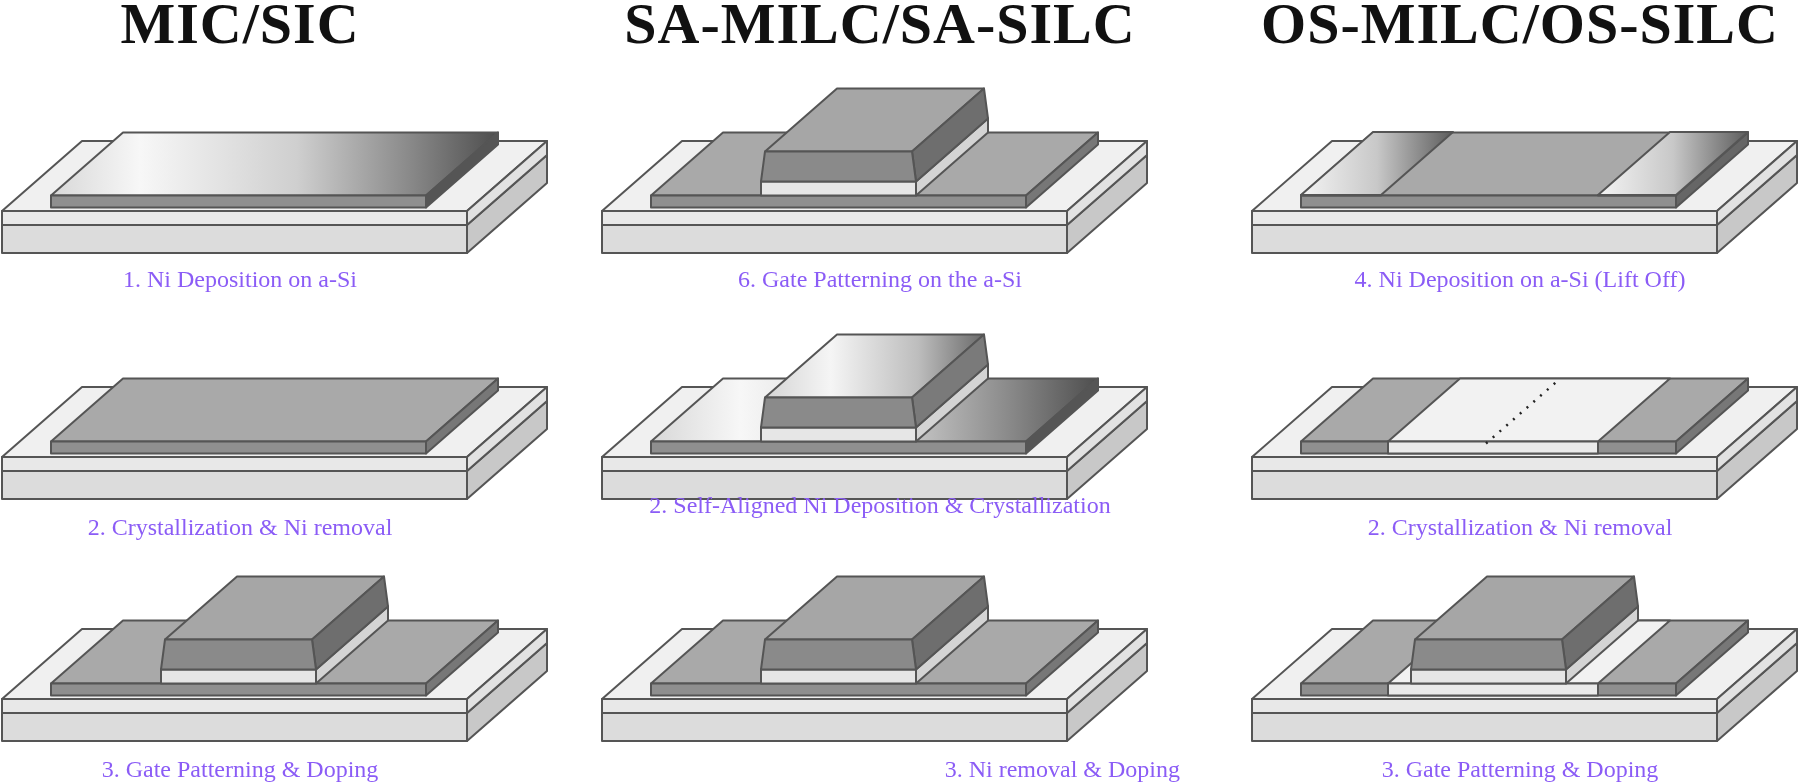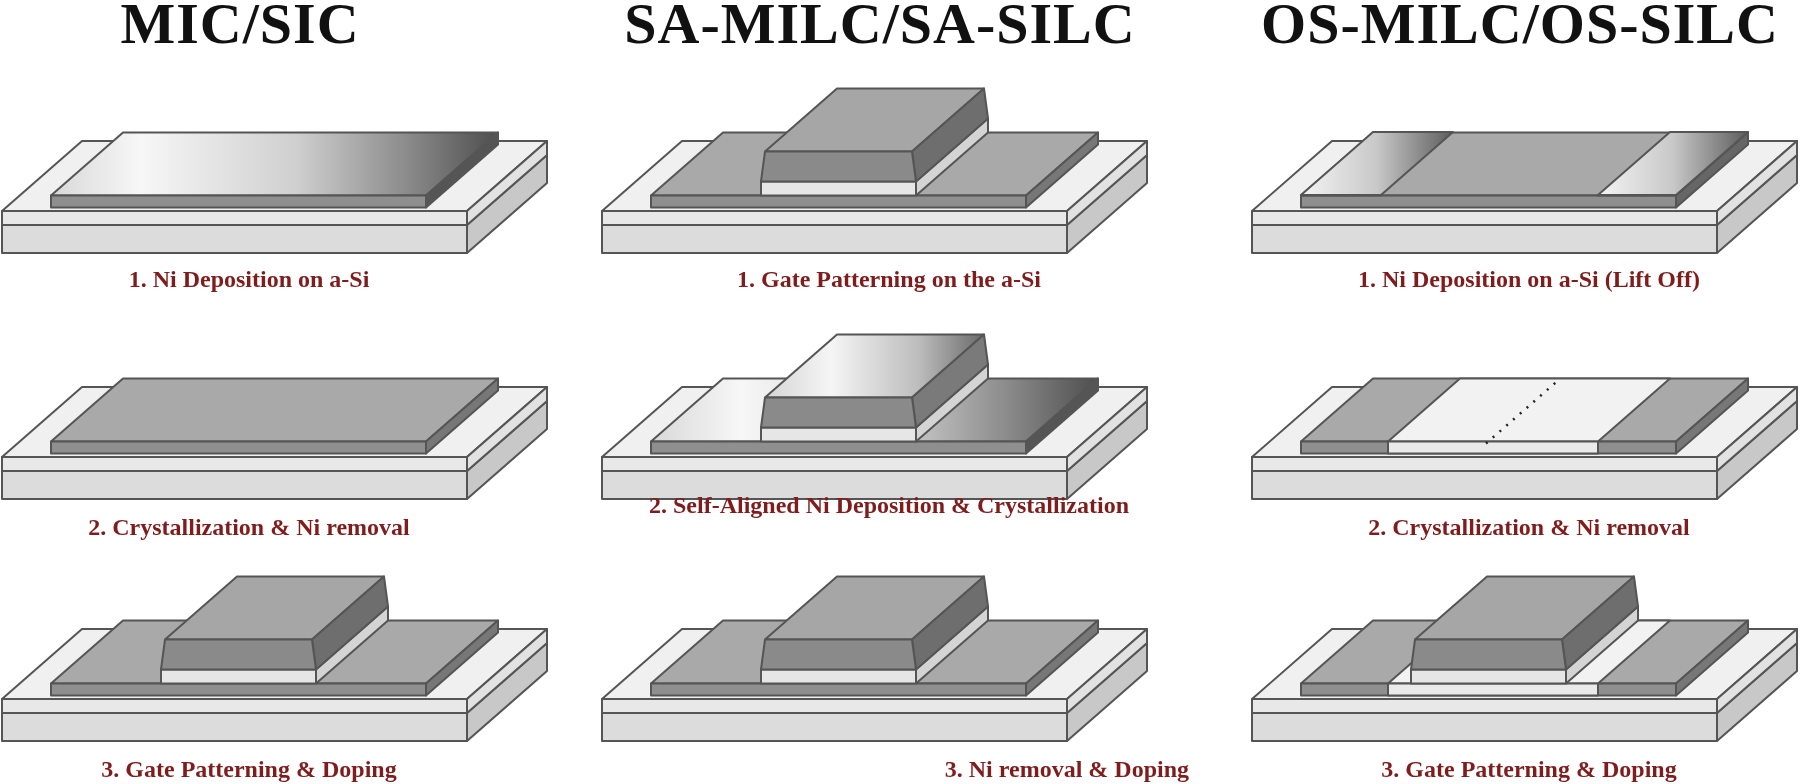--- a/index.html
+++ b/index.html
@@ -1,18 +1,18 @@
 <!DOCTYPE html>
 <html><head>
 <meta charset="utf-8">
 <style>
   html,body{margin:0;padding:0;background:#ffffff;}
   body{width:1800px;height:784px;position:relative;overflow:hidden;font-family:"Liberation Serif","DejaVu Serif",serif;}
   .col-title{position:absolute;top:-6px;font-weight:bold;font-size:58px;line-height:60px;color:#111;text-align:center;letter-spacing:1px;}
-  .caption{position:absolute;font-weight:bold;font-size:24px;line-height:26px;color:#7f1d1d;text-align:center;white-space:nowrap;padding-left:9px;}
+  .caption{position:absolute;font-weight:normal;font-size:24px;line-height:26px;color:#8b5cf6;text-align:center;white-space:nowrap;}
   svg#diagram{position:absolute;left:0;top:0;}
 </style>
 </head>
 <body>
 
 <div>
   <div class="col-title" style="left:20px;width:440px;">MIC/SIC</div>
   <div class="col-title" style="left:600px;width:560px;">SA-MILC/SA-SILC</div>
   <div class="col-title" style="left:1240px;width:560px;">OS-MILC/OS-SILC</div>
 
@@ -176,20 +176,20 @@
           <polygon points="1411,669.5 1566,669.5 1562,639.5 1415,639.5" fill="#8a8a8a" stroke="#555555" stroke-width="2" stroke-linejoin="round"></polygon>
         </g>
         <line x1="1486" y1="443.5" x2="1558" y2="380.5" stroke="#222" stroke-width="2.5" stroke-dasharray="2,7"></line>
       </g>
   </svg>
 
   <div class="caption" style="left:0px;width:480px;top:266px;">1. Ni Deposition on a-Si</div>
   <div class="caption" style="left:0px;width:480px;top:514px;">2. Crystallization &amp; Ni removal</div>
   <div class="caption" style="left:0px;width:480px;top:756px;">3. Gate Patterning &amp; Doping</div>
 
-  <div class="caption" style="left:580px;width:600px;top:266px;">1. Gate Patterning on the a-Si</div>
+  <div class="caption" style="left:580px;width:600px;top:266px;">6. Gate Patterning on the a-Si</div>
   <div class="caption" style="left:560px;width:640px;top:492px;">2. Self-Aligned Ni Deposition &amp; Crystallization</div>
   <div class="caption" style="left:580px;width:600px;top:756px;text-align:right;">3. Ni removal &amp; Doping</div>
 
-  <div class="caption" style="left:1240px;width:560px;top:266px;">1. Ni Deposition on a-Si (Lift Off)</div>
+  <div class="caption" style="left:1240px;width:560px;top:266px;">4. Ni Deposition on a-Si (Lift Off)</div>
   <div class="caption" style="left:1240px;width:560px;top:514px;">2. Crystallization &amp; Ni removal</div>
   <div class="caption" style="left:1240px;width:560px;top:756px;">3. Gate Patterning &amp; Doping</div>
 </div>
 
 </body></html>

